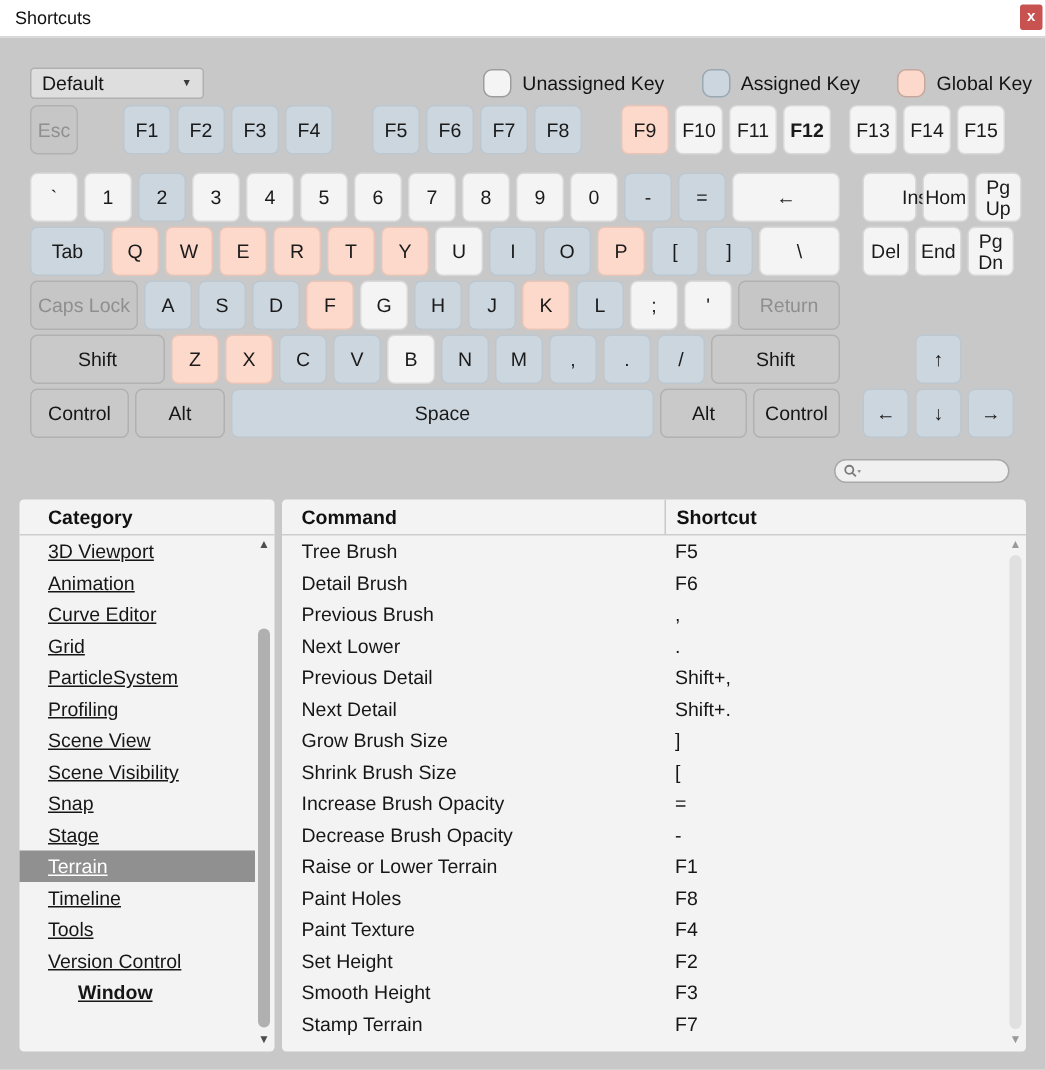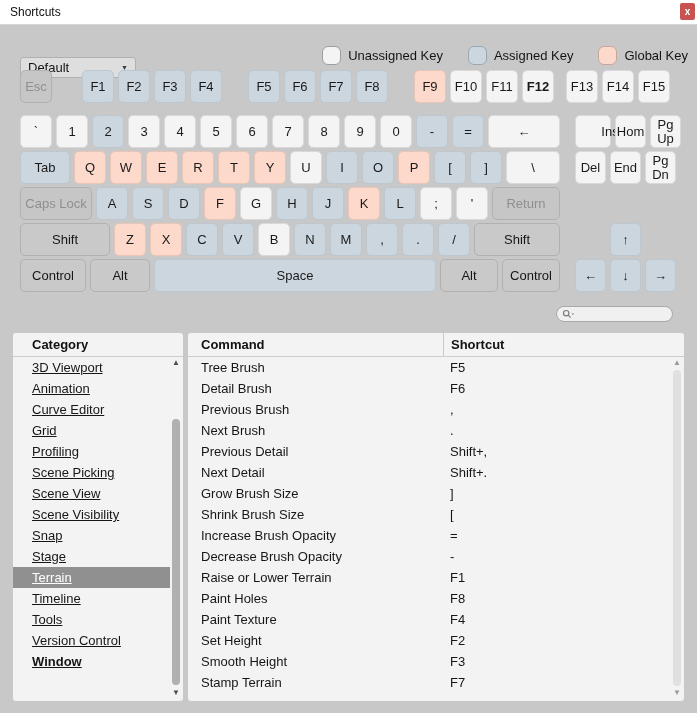--- a/index.html
+++ b/index.html
@@ -9,21 +9,21 @@
   
   .titlebar{position:absolute;top:0;left:0;right:0;height:24px;background:#ffffff;border-bottom:1px solid #d6d6d6;}
   .title{position:absolute;left:10px;top:0;line-height:24px;font-size:12px;color:#101010;}
   .close-btn{position:absolute;right:2px;top:3px;width:15px;height:17px;background:#c85250;color:#fff;
              font-size:10px;font-weight:bold;display:flex;align-items:center;justify-content:center;
              border:none;border-radius:2px;padding:0;cursor:default;}
 
   
   .dropdown{position:absolute;left:20px;top:45px;width:116px;height:21px;background:#dedede;
             border:1px solid #b0b0b0;border-radius:3px;font-size:13px;color:#141414;
-            display:flex;align-items:center;padding:0 7px;box-sizing:border-box;margin-top:12px;}
+            display:flex;align-items:center;padding:0 7px;box-sizing:border-box;}
   .dropdown .arrow{margin-left:auto;font-size:7px;color:#3a3a3a;}
 
   
   .legend{position:absolute;top:46px;right:9px;display:flex;align-items:center;gap:25px;}
   .legend-item{display:flex;align-items:center;gap:7px;font-size:13px;color:#141414;}
   .swatch{width:19px;height:19px;border-radius:6px;border:1px solid;box-sizing:border-box;display:inline-block;}
   .sw-unassigned{background:#f4f4f4;border-color:#9d9d9d;}
   .sw-assigned{background:#ccd6de;border-color:#9aa8b2;}
   .sw-global{background:#fdd9cb;border-color:#c5a89b;}
 
@@ -56,21 +56,21 @@
                 font-weight:bold;font-size:13px;color:#111;}
   .cat-panel .panel-header{padding-left:19px;}
   .hdr-command{width:255px;padding-left:13px;box-sizing:border-box;}
   .hdr-shortcut{border-left:1px solid #c9c9c9;padding-left:7px;flex:1;height:100%;
                 display:flex;align-items:center;}
 
   .cat-rows{position:absolute;top:24px;left:0;right:13px;}
   .cat-row{height:21px;line-height:21px;padding-left:19px;font-size:13px;color:#161616;
            white-space:nowrap;overflow:hidden;text-decoration:underline;}
   .cat-row.selected{background:#909090;color:#ffffff;}
-  .cat-row.bold{font-weight:bold;}
+  .cat-row.bold{font-weight:bold;margin-left:20px;}
 
   .cmd-rows{position:absolute;top:24px;left:0;right:13px;}
   .cmd-row{height:21px;line-height:21px;display:flex;font-size:13px;color:#161616;}
   .cmd-row .cmd{width:255px;padding-left:13px;box-sizing:border-box;white-space:nowrap;overflow:hidden;}
   .cmd-row .sc{padding-left:7px;white-space:nowrap;}
 
   
   .scrollbar{position:absolute;width:12px;top:24px;bottom:2px;right:1px;}
   .sb-arrow{position:absolute;left:0;width:12px;height:12px;font-size:8px;line-height:12px;
             text-align:center;user-select:none;}
@@ -234,22 +234,22 @@
     <input type="text" placeholder="" style="">
   </div>
 
   <div class="panel cat-panel">
     <div class="panel-header">Category</div>
     <div class="cat-rows">
         <div class="cat-row">3D Viewport</div>
         <div class="cat-row">Animation</div>
         <div class="cat-row">Curve Editor</div>
         <div class="cat-row">Grid</div>
+        <div class="cat-row">ParticleSystem</div>
         <div class="cat-row">Profiling</div>
-        <div class="cat-row">Scene Picking</div>
         <div class="cat-row">Scene View</div>
         <div class="cat-row">Scene Visibility</div>
         <div class="cat-row">Snap</div>
         <div class="cat-row">Stage</div>
         <div class="cat-row selected">Terrain</div>
         <div class="cat-row">Timeline</div>
         <div class="cat-row">Tools</div>
         <div class="cat-row">Version Control</div>
         <div class="cat-row bold">Window</div>
       </div>
@@ -272,21 +272,21 @@
         </div>
         <div class="cmd-row">
           <span class="cmd">Detail Brush</span>
           <span class="sc">F6</span>
         </div>
         <div class="cmd-row">
           <span class="cmd">Previous Brush</span>
           <span class="sc">,</span>
         </div>
         <div class="cmd-row">
-          <span class="cmd">Next Brush</span>
+          <span class="cmd">Next Lower</span>
           <span class="sc">.</span>
         </div>
         <div class="cmd-row">
           <span class="cmd">Previous Detail</span>
           <span class="sc">Shift+,</span>
         </div>
         <div class="cmd-row">
           <span class="cmd">Next Detail</span>
           <span class="sc">Shift+.</span>
         </div>

